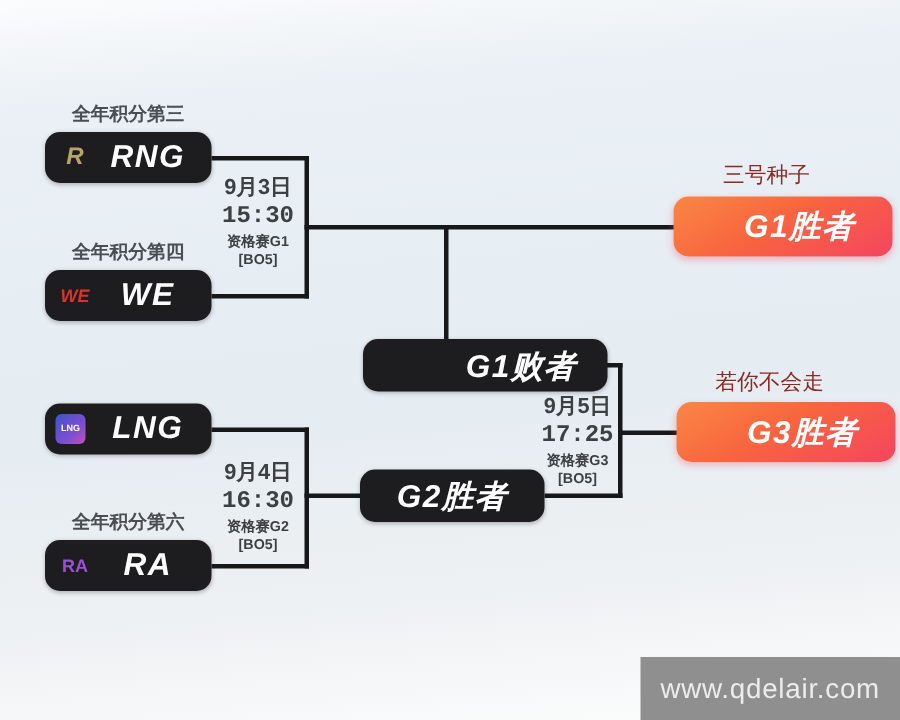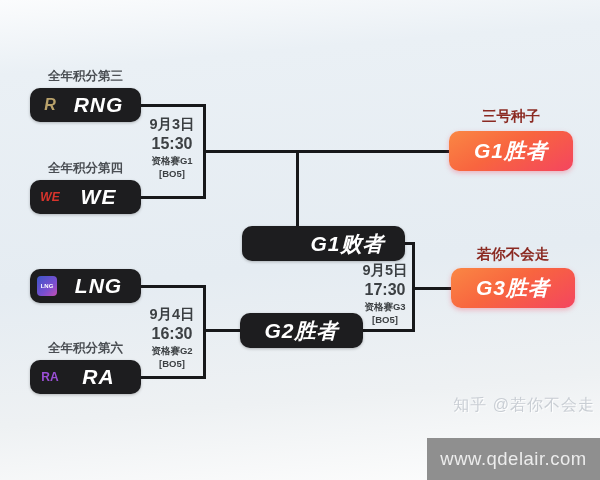--- a/index.html
+++ b/index.html
@@ -29,39 +29,40 @@
   #team-ra .logo{color:#9b4fd6;font-size:12px;}
   .logo-emblem{
     width:20px;height:20px;border-radius:4px;flex:none;margin-right:6px;
     background:linear-gradient(135deg,#3c55c8 0%,#7a4fd0 60%,#c44fb4 100%);
     color:#fff;font-size:6px;font-weight:700;display:flex;align-items:center;justify-content:center;
   }
   .line{position:absolute;background:#17181a;}
   .match-info{position:absolute;width:70px;text-align:center;color:#3c4043;}
   #match-g1{left:137px;top:115px}#match-g2{left:137px;top:305px}#match-g3{left:350px;top:261px}
   .match-date{font-size:14.5px;font-weight:800;}
-  .match-time{font-size:16px;font-weight:800;margin-top:1px;}
+  .match-time{font-size:16px;font-weight:800;margin-top:1px;font-family:Liberation Mono, monospace;}
   .match-stage{font-size:9.5px;font-weight:700;margin-top:2px;}
   .match-format{font-size:9.5px;font-weight:700;}
   .mid-box{
     position:absolute;background:#1d1d1f;border-radius:10px;color:#fff;
     display:flex;align-items:center;justify-content:center;
     font-style:italic;font-weight:800;font-size:21px;letter-spacing:1px;
     box-shadow:0 1px 3px rgba(0,0,0,.25);
   }
   #node-g1-loser{left:242px;top:226px;width:115px;height:35px;padding-left:48px;}
   #node-g2-winner{left:240px;top:313px;width:123px;height:35px;}
-  .seed-label{position:absolute;width:124px;text-align:center;font-size:14.5px;font-weight:700;color:#8b2a22;}
+  .seed-label{position:absolute;width:124px;text-align:center;font-size:14.5px;font-weight:400;color:#8b2a22;}
   #seed-1{left:449px;top:107px}#seed-2{left:451px;top:245px}
   .result-box{
     position:absolute;width:124px;height:40px;border-radius:10px;color:#fff;
     background:linear-gradient(150deg,#fa8744 0%,#f8653f 45%,#f4455f 100%);
     display:flex;align-items:center;justify-content:center;
     font-style:italic;font-weight:800;font-size:21px;letter-spacing:1px;
     box-shadow:0 2px 5px rgba(244,70,95,.35);
+    padding-left:22px;
   }
   #result-1{left:449px;top:131px}#result-2{left:451px;top:268px}
   .watermark{
     position:absolute;left:420px;top:395px;width:175px;text-align:right;
     font-size:16px;color:#c9ced4;letter-spacing:1px;
     text-shadow:1px 1px 0 rgba(255,255,255,.85);
   }
   .footer-bar{
     position:absolute;left:427px;top:438px;width:173px;height:42px;background:#8f8f8f;
     color:#ececec;font-size:18.5px;display:flex;align-items:center;justify-content:center;
@@ -116,29 +117,28 @@
     <div class="match-format">[BO5]</div>
   </div>
   <div class="match-info" id="match-g2">
     <div class="match-date">9月4日</div>
     <div class="match-time">16:30</div>
     <div class="match-stage">资格赛G2</div>
     <div class="match-format">[BO5]</div>
   </div>
   <div class="match-info" id="match-g3">
     <div class="match-date">9月5日</div>
-    <div class="match-time">17:30</div>
+    <div class="match-time">17:25</div>
     <div class="match-stage">资格赛G3</div>
     <div class="match-format">[BO5]</div>
   </div>
 
   <div class="mid-box" id="node-g1-loser">G1败者</div>
   <div class="mid-box" id="node-g2-winner">G2胜者</div>
 
   <div class="seed-label" id="seed-1">三号种子</div>
   <div class="result-box" id="result-1">G1胜者</div>
   <div class="seed-label" id="seed-2">若你不会走</div>
   <div class="result-box" id="result-2">G3胜者</div>
 
-  <div class="watermark">知乎 @若你不会走</div>
   <div class="footer-bar">www.qdelair.com</div>
 
 </div>
 
 </body></html>

